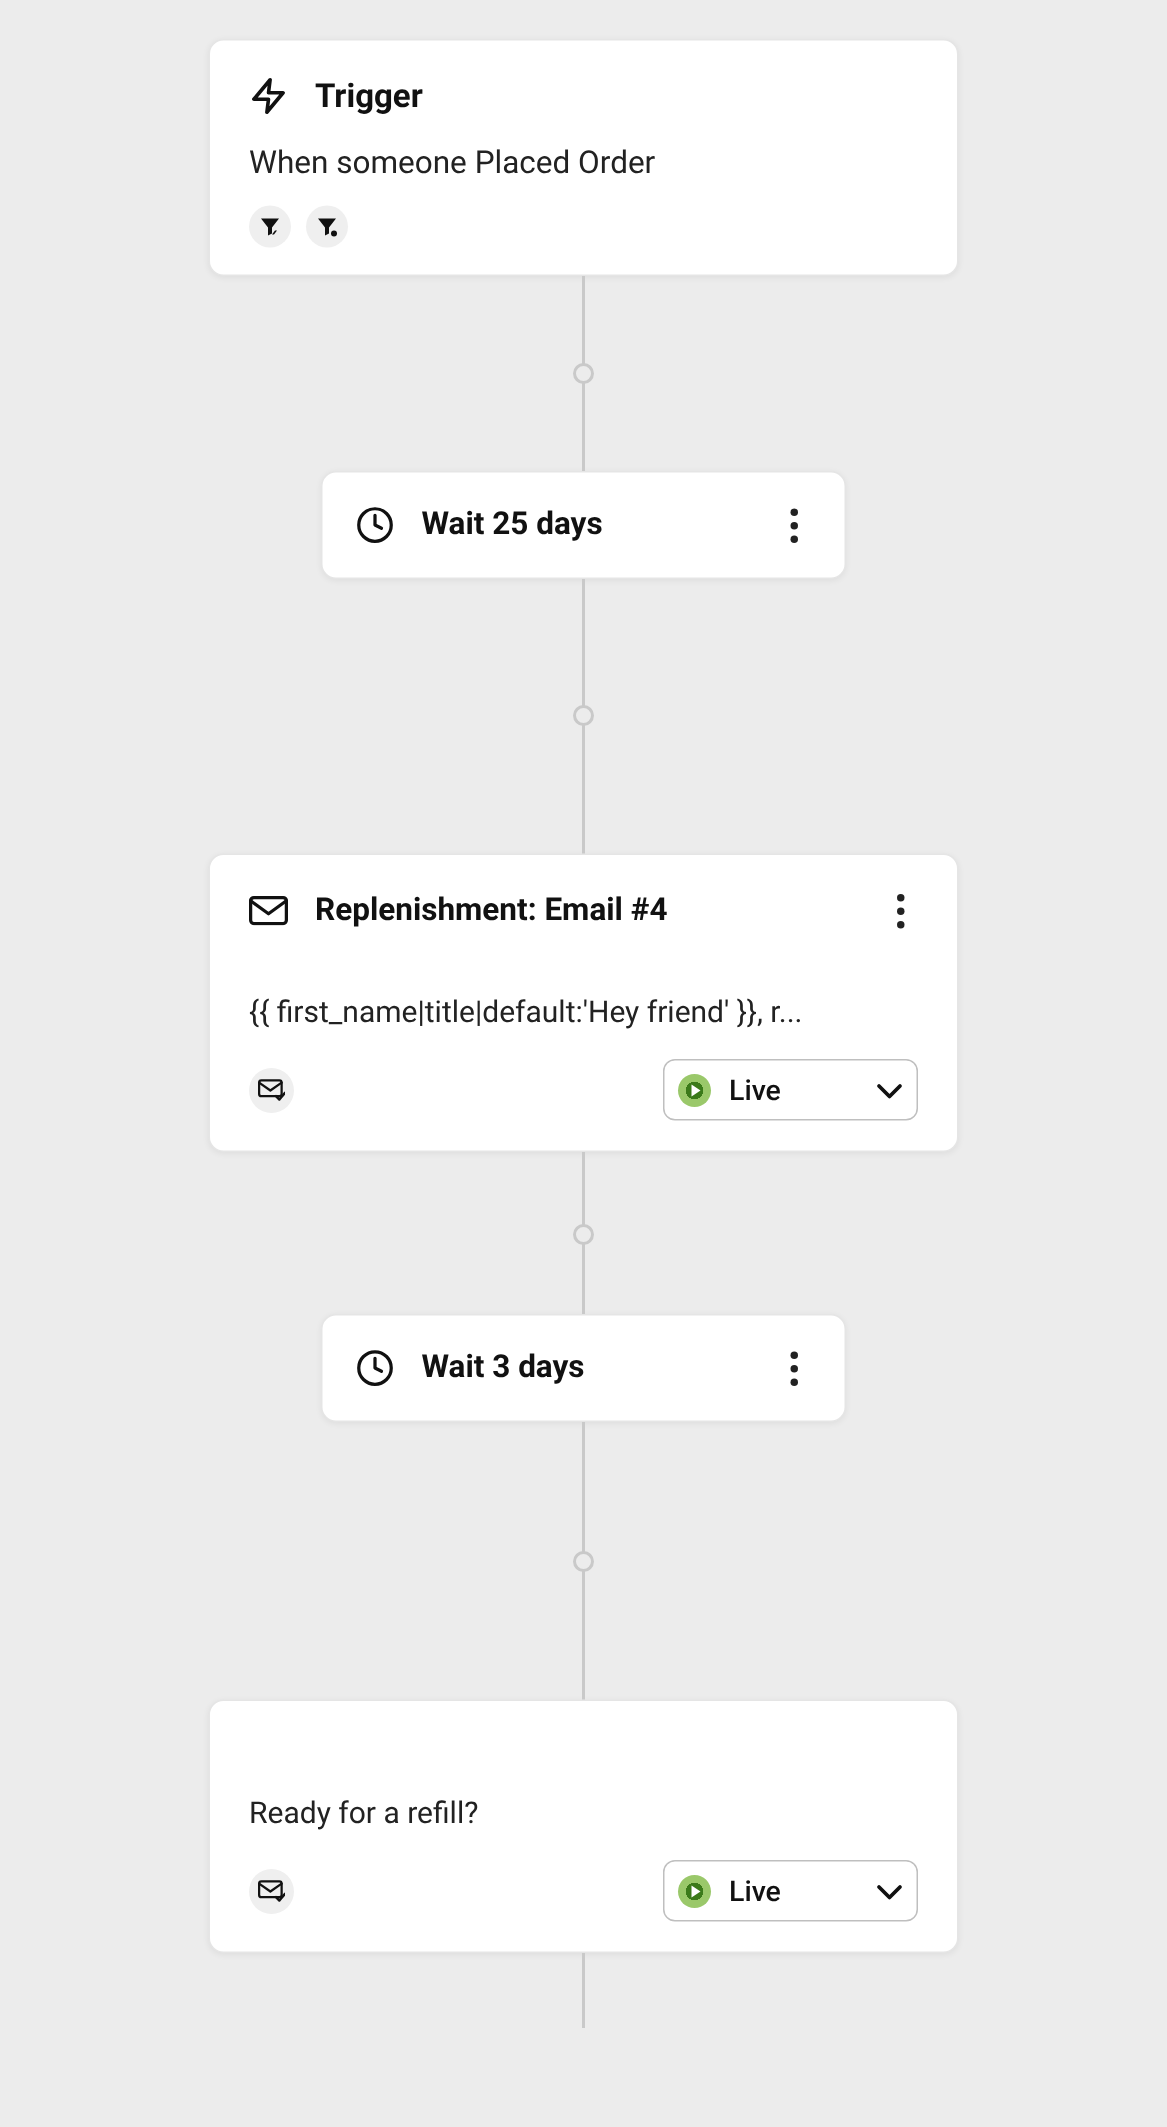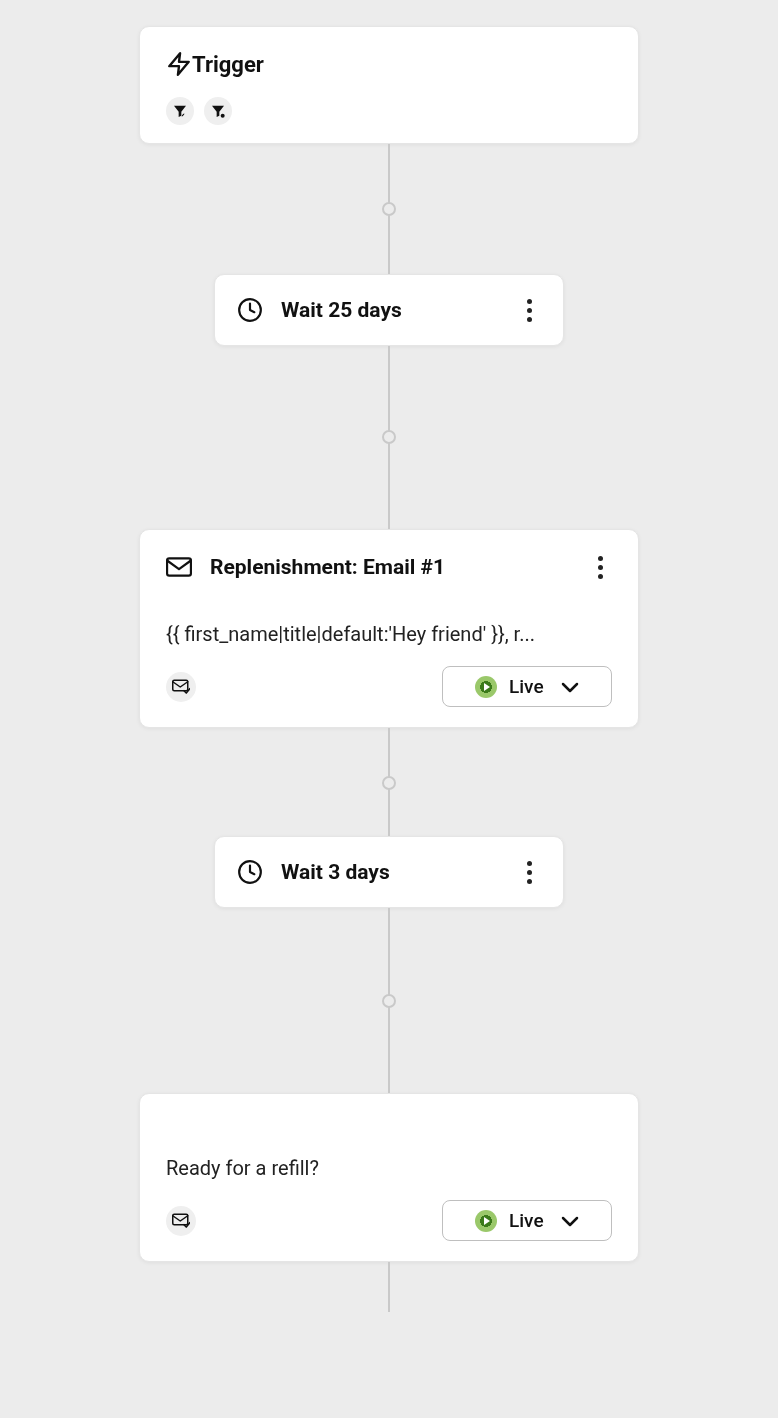--- a/index.html
+++ b/index.html
@@ -41,20 +41,21 @@
     box-shadow: 0 1px 4px rgba(0,0,0,0.06);
   }
   .trigger-card {
     width: 500px;
     padding: 22px 26px 18px 26px;
     margin-top: 26px;
   }
   .trigger-header {
     display: flex;
     align-items: center;
+    gap: 18px;
     margin-bottom: 18px;
   }
   .trigger-title {
     font-size: 22px;
     font-weight: 700;
     color: #111;
   }
   .trigger-desc {
     font-size: 21px;
     color: #222;
@@ -141,21 +142,21 @@
     display: flex;
     align-items: center;
     justify-content: center;
   }
   .status-select {
     display: flex;
     align-items: center;
     gap: 14px;
     border: 1px solid #bfbfbf;
     border-radius: 8px;
-    padding: 8px 32px;
+    padding: 8px 9px;
     cursor: pointer;
     min-width: 170px;
     justify-content: space-between;
   }
   .status-left {
     display: flex;
     align-items: center;
     gap: 12px;
   }
   .status-dot {
@@ -188,20 +189,21 @@
 
   <div class="card trigger-card">
     <div class="trigger-header">
       <span>
         <svg width="26" height="30" viewBox="0 0 24 24" fill="none" stroke="#111" stroke-width="2.2" stroke-linecap="round" stroke-linejoin="round">
           <polygon points="13 2 3 14 12 14 11 22 21 10 12 10 13 2"></polygon>
         </svg>
       </span>
       <span class="trigger-title">Trigger</span>
     </div>
+    <div class="trigger-desc">When someone Placed Order</div>
     <div class="filter-chips">
       <span class="filter-chip">
         <svg width="16" height="16" viewBox="0 0 24 24" fill="#111">
           <path d="M3 4h18l-7 9v6l-4 2v-8L3 4z"></path>
           <path d="M17 16l-3 4h2l3-4h-2z" fill="#111"></path>
         </svg>
       </span>
       <span class="filter-chip">
         <svg width="16" height="16" viewBox="0 0 24 24" fill="#111">
           <path d="M3 4h18l-7 9v6l-4 2v-8L3 4z"></path>
@@ -235,21 +237,21 @@
   </div>
 
   <div class="card email-card">
     <div class="email-header">
       <span>
         <svg width="26" height="20" viewBox="0 0 24 18" fill="none" stroke="#111" stroke-width="2" stroke-linecap="round" stroke-linejoin="round">
           <rect x="1" y="1" width="22" height="16" rx="2"></rect>
           <polyline points="1 3 12 11 23 3"></polyline>
         </svg>
       </span>
-      <span class="email-title">Replenishment: Email #1</span>
+      <span class="email-title">Replenishment: Email #4</span>
       <span class="kebab">
           <span></span>
           <span></span>
           <span></span>
         </span>
     </div>
     <div class="email-subject">{{ first_name|title|default:'Hey friend' }}, r...</div>
     <div class="email-footer">
       <span class="email-smart-chip">
         <svg width="18" height="16" viewBox="0 0 24 20" fill="none" stroke="#111" stroke-width="2" stroke-linecap="round" stroke-linejoin="round">

